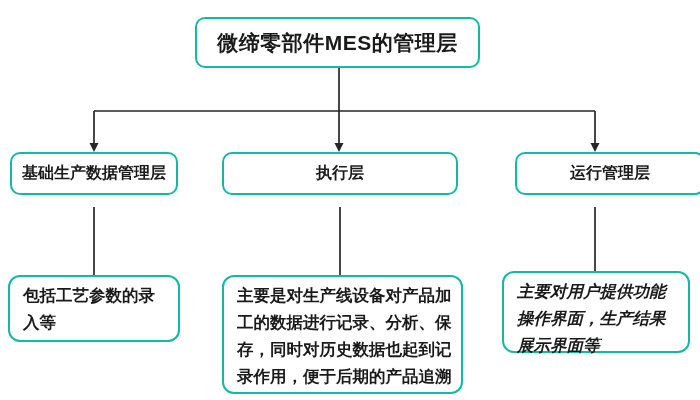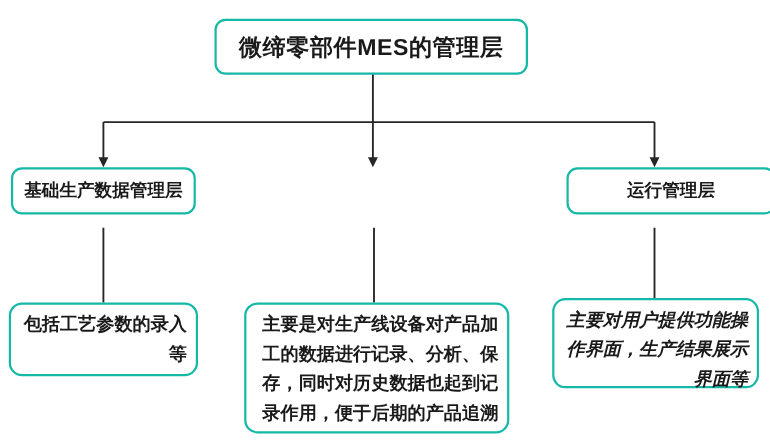--- a/index.html
+++ b/index.html
@@ -51,28 +51,28 @@
     height: 43px;
     display: flex;
     align-items: center;
     justify-content: center;
     font-size: 16px;
   }
   .layer-basic   { left: 10px;  width: 168px; }
   .layer-exec    { left: 222px; width: 236px; }
   .layer-operate { left: 515px; width: 190px; }
   .node.desc-node {
-    padding: 5px 8px 4px 2px;
+    padding: 5px 8px 4px 13px;
     font-size: 16.5px;
     line-height: 27px;
-    text-align: right;
+    text-align: left;
     border-radius: 12px;
   }
   .desc-basic   { left: 8px;   top: 275px; width: 172px; height: 67px;  }
-  .desc-exec    { left: 222px; top: 275px; width: 241px; height: 119px; }
+  .desc-exec    { left: 222px; top: 275px; width: 241px; height: 119px; font-family: Liberation Serif, serif; }
   .desc-operate { left: 502px; top: 271px; width: 188px; height: 82px; font-style: italic;  }
 </style>
 </head>
 <body>
 
 <div class="canvas">
 
   <svg class="connector-svg" viewBox="0 0 700 400" xmlns="http://www.w3.org/2000/svg">
 
     <line x1="339" y1="67" x2="339" y2="145" stroke="#262626" stroke-width="1.7"></line>
@@ -92,20 +92,23 @@
   </svg>
 
   <div class="node title-node">
     <span>微缔零部件MES的管理层</span>
   </div>
 
   <div class="node layer-node layer-basic">
     <span>基础生产数据管理层</span>
   </div>
 
+  <div class="node layer-node layer-exec">
+    <span>执行层</span>
+  </div>
 
   <div class="node layer-node layer-operate">
     <span>运行管理层</span>
   </div>
 
   <div class="node desc-node desc-basic">
     <span>包括工艺参数的录入等</span>
   </div>
 
   <div class="node desc-node desc-exec">

